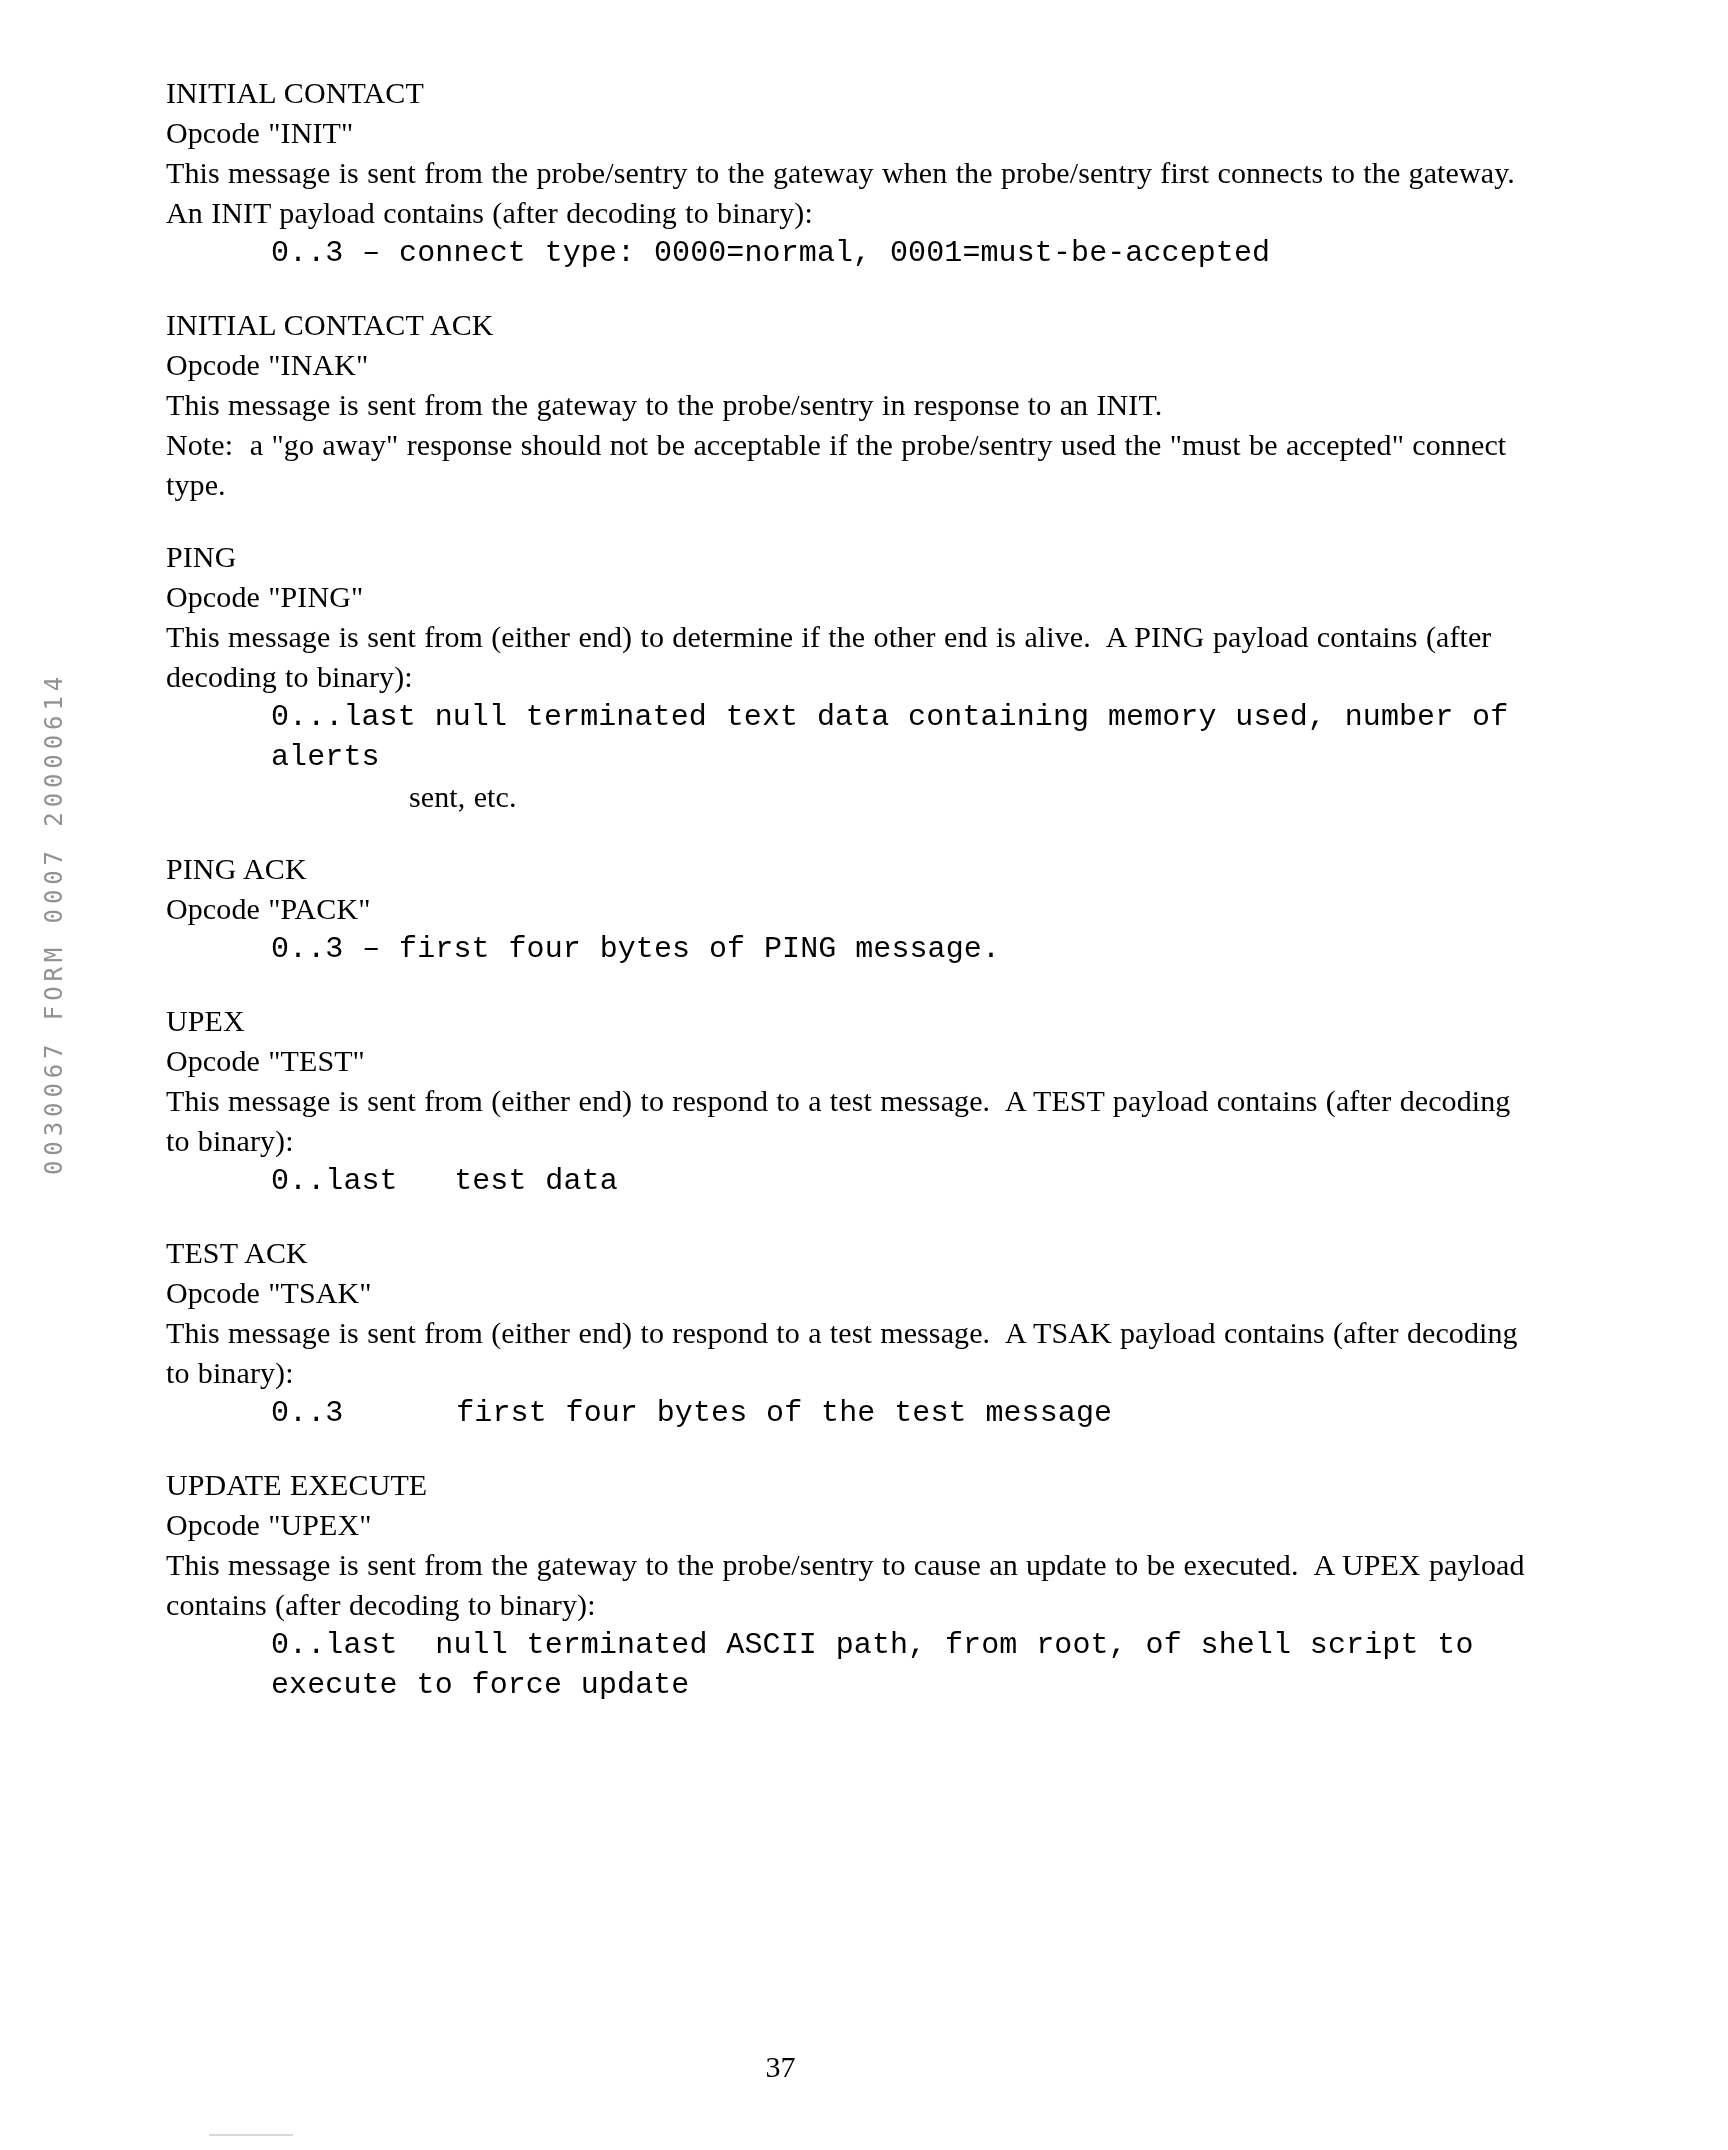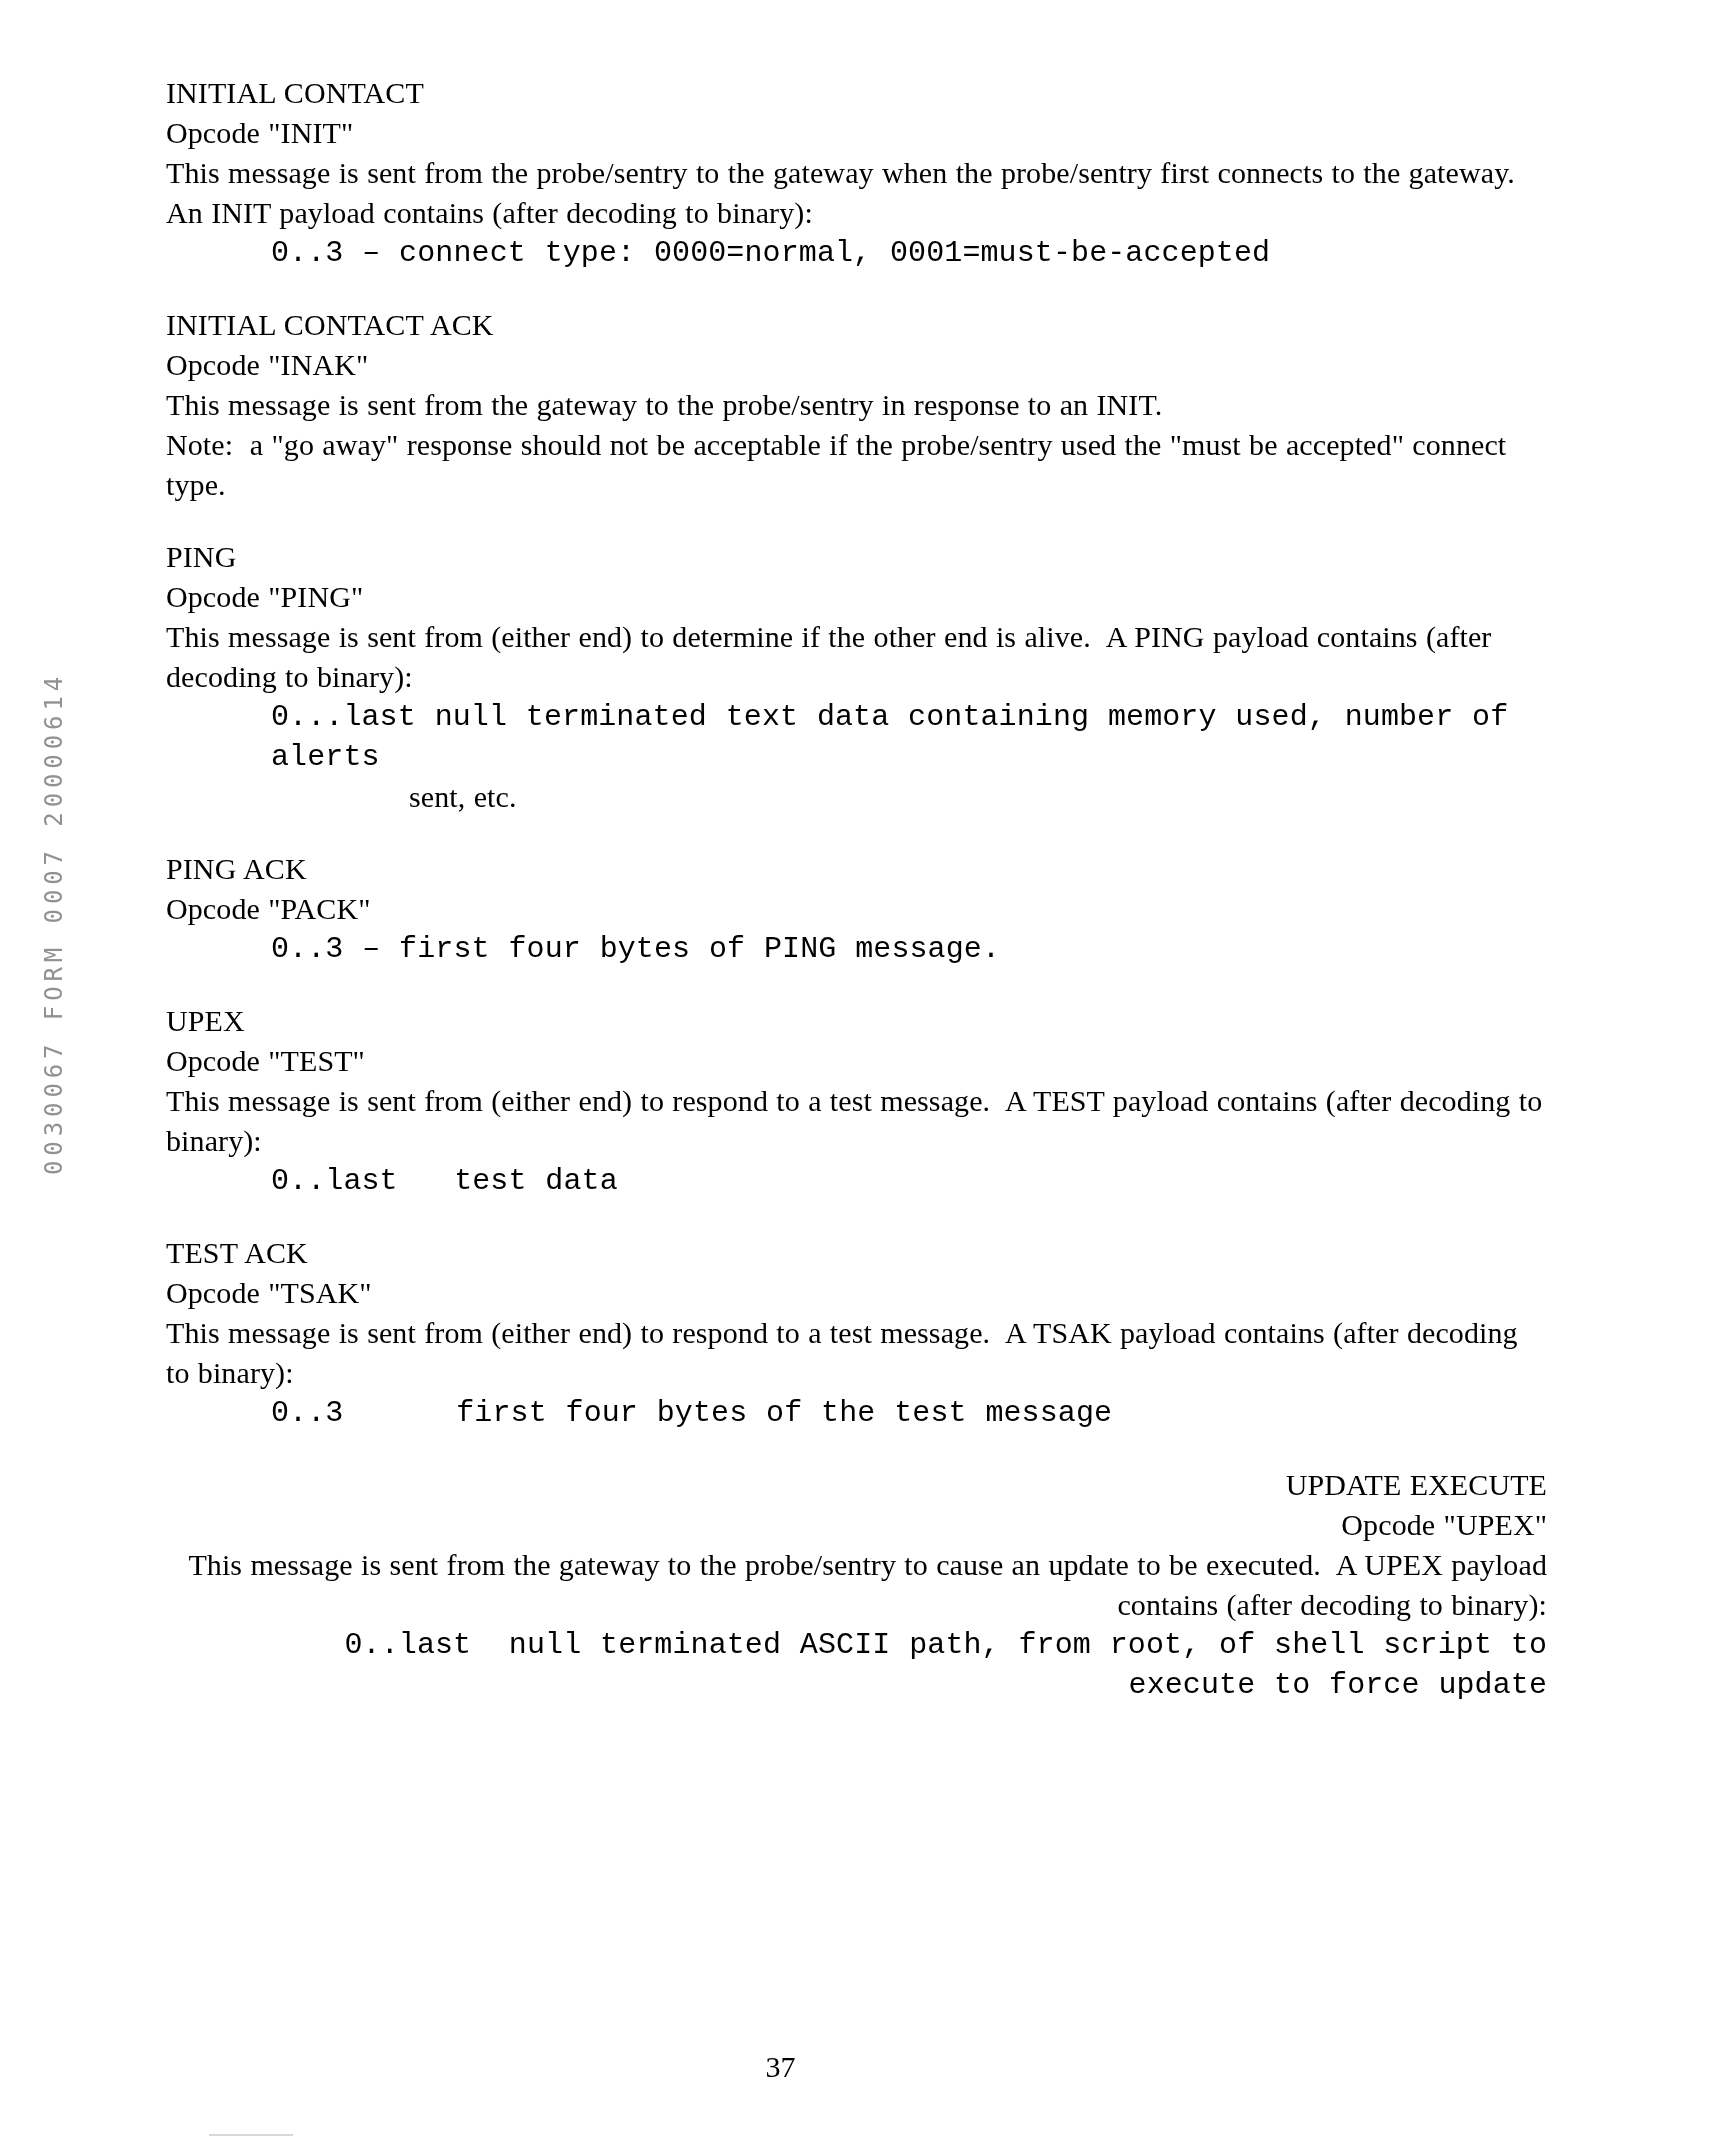--- a/index.html
+++ b/index.html
@@ -50,23 +50,23 @@
 
   
   .body-col {
     position: absolute;
     left: 166px;
     top: 73px;
     width: 1381px;
   }
 
   .section {
-    margin: 0 0 32px 0;
+    margin: 0 16px 32px 0;
   }
-  .section:last-of-type { margin-bottom: 0; text-align: right; }
+  .section:last-of-type { margin-bottom: 0; }
 
   .line {
     font-size: 30px;
     line-height: 40px;
     letter-spacing: 0.1px;
     white-space: pre-wrap;
     word-spacing: 0.7px;
   }
 
   .heading { }

